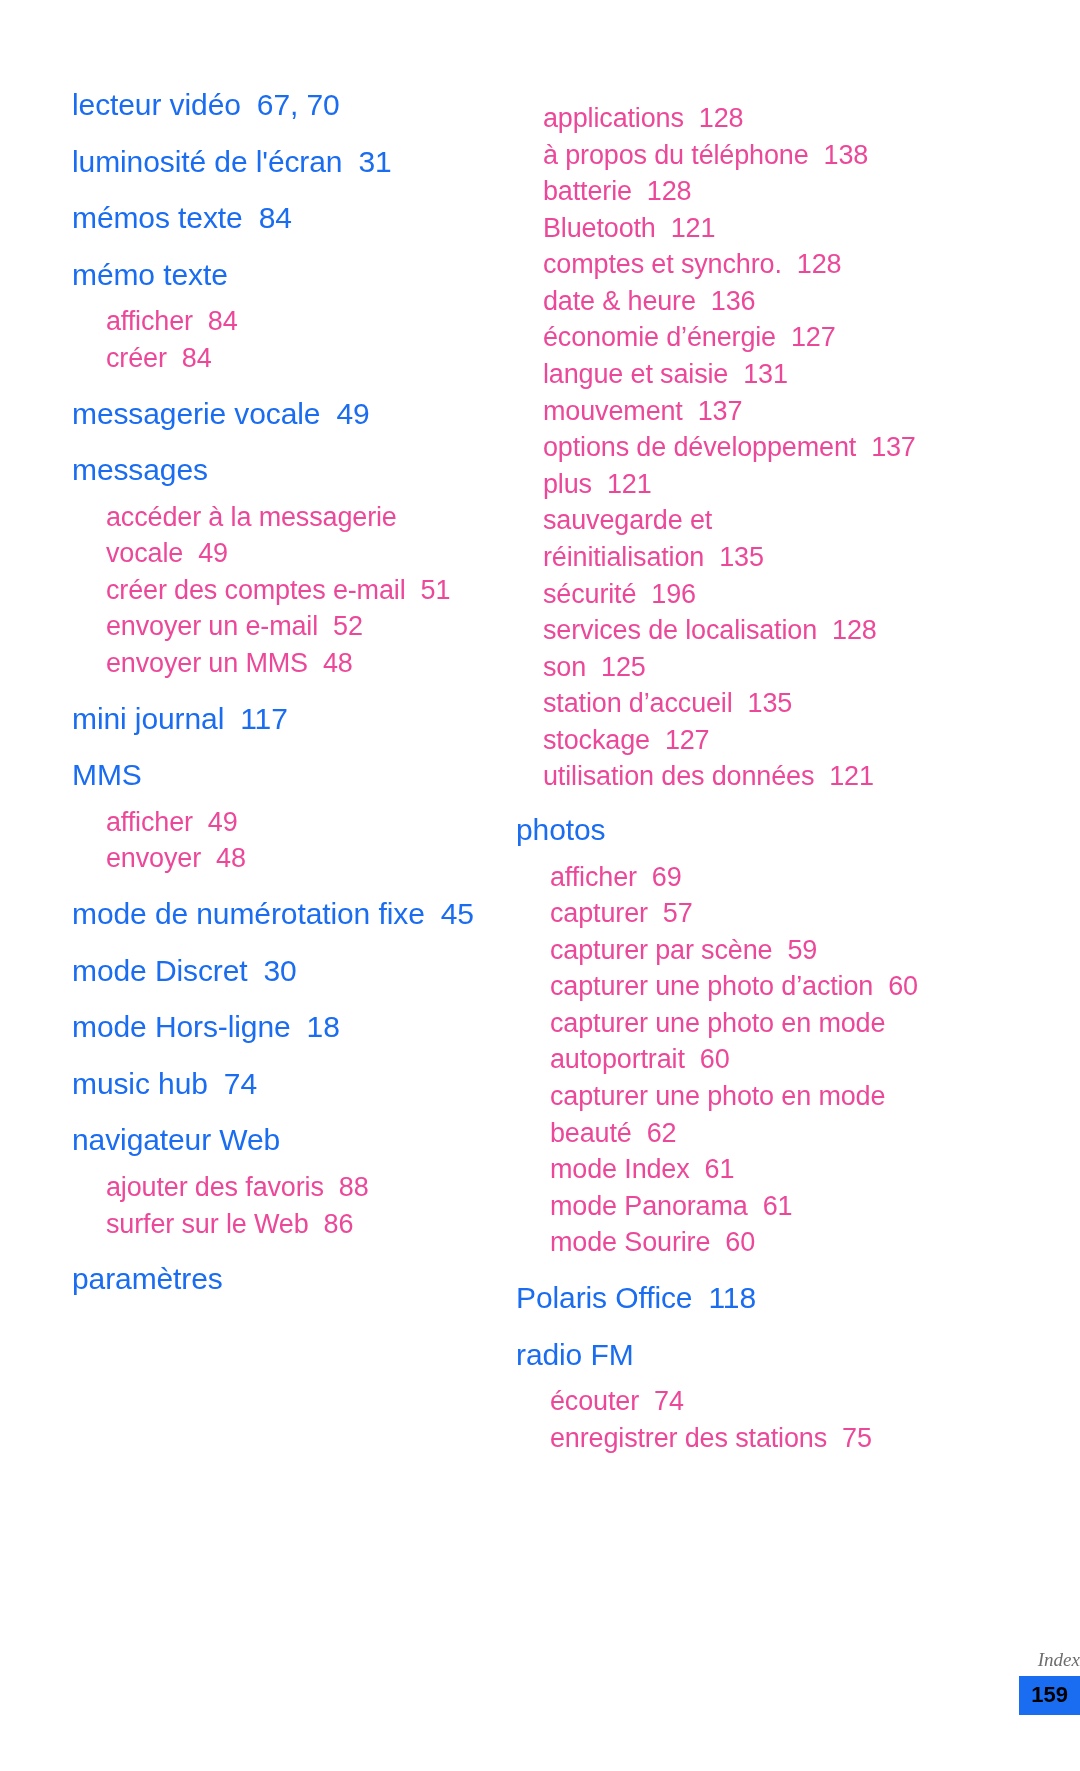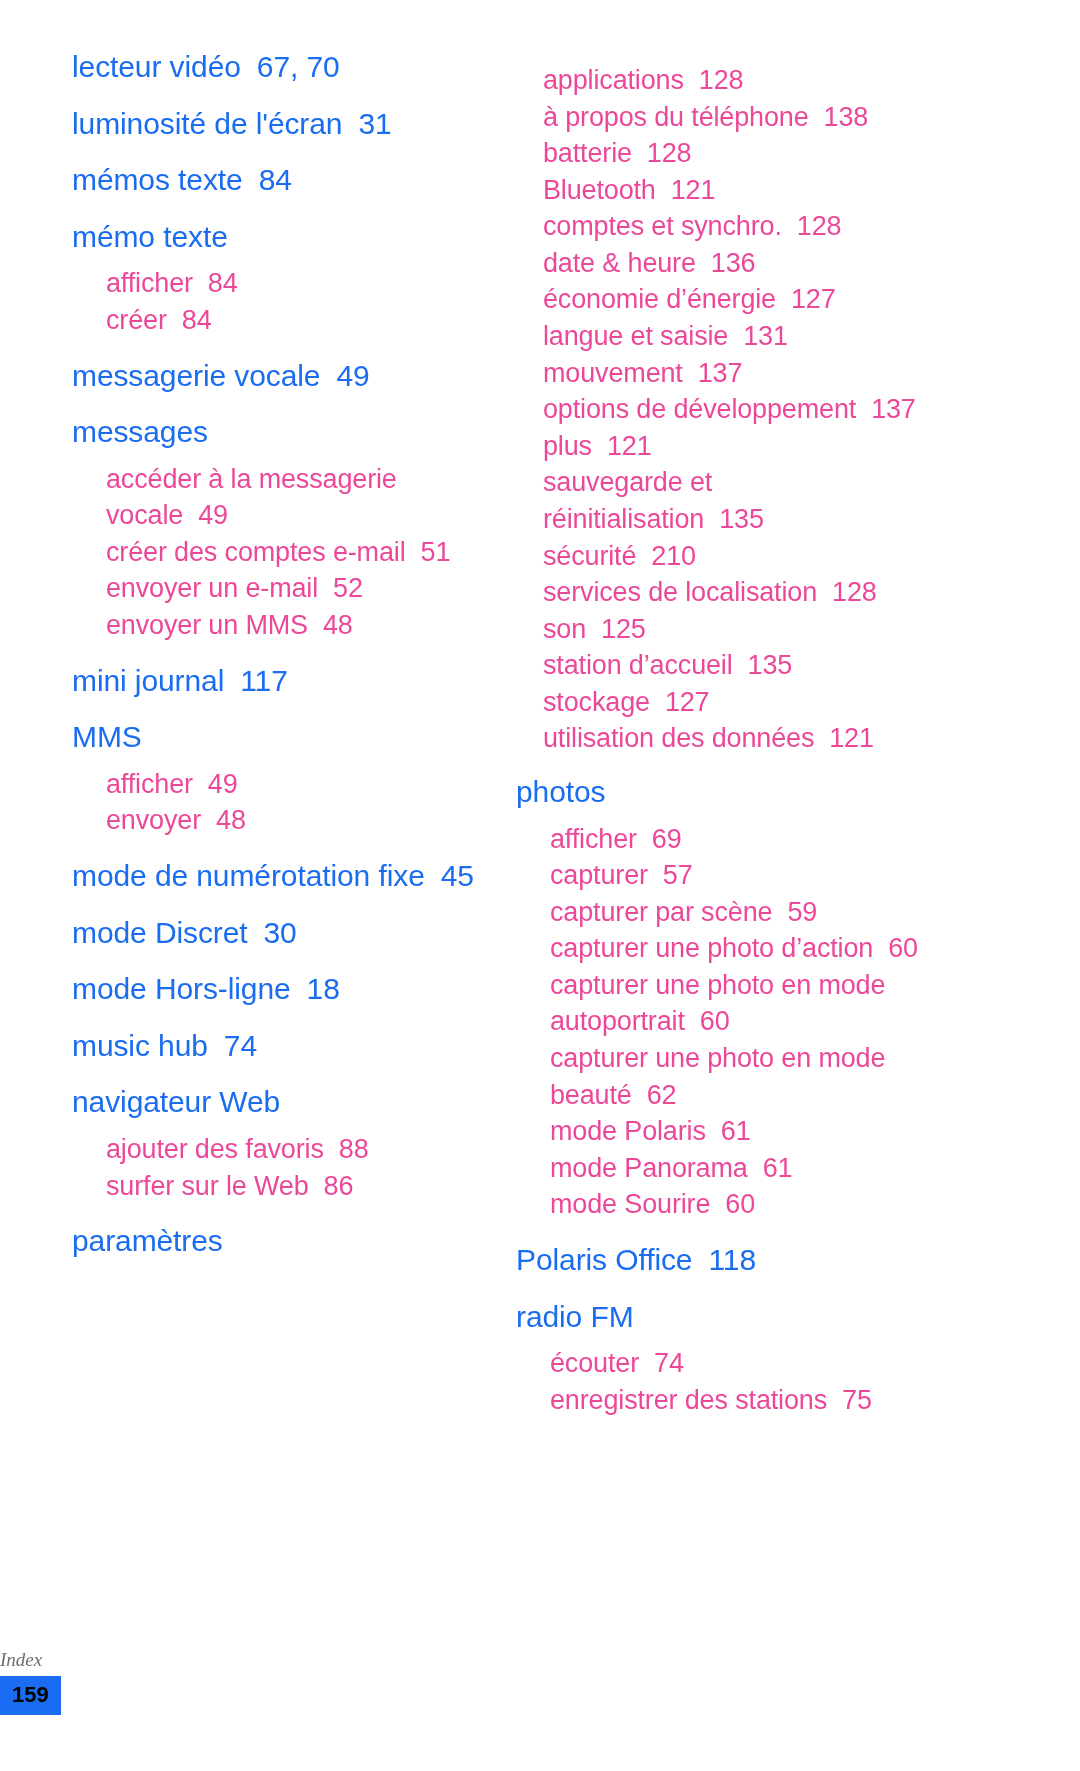--- a/index.html
+++ b/index.html
@@ -14,21 +14,21 @@
     color: #000000;
     position: relative;
     overflow: hidden;
   }
 
   .page {
     position: relative;
     width: 1080px;
     height: 1771px;
     box-sizing: border-box;
-    padding: 46px 66px 0 72px;
+    padding: 84px 66px 0 72px;
   }
 
   .columns {
     display: flex;
     align-items: flex-start;
     gap: 40px;
   }
 
   .column {
     width: 404px;
@@ -86,21 +86,21 @@
     padding: 0;
     list-style: none;
   }
 
   
   .footer {
     position: absolute;
     left: 0;
     right: 0;
     bottom: 56px;
-    text-align: left;
+    text-align: right;
   }
   .footer-label {
     font-family: "Liberation Serif", serif;
     font-style: italic;
     font-size: 19px;
     color: #6d6d6d;
     line-height: 1;
     margin-bottom: 7px;
   }
   .footer-badge {
@@ -190,37 +190,37 @@
           <li class="sub"><span>batterie</span><span class="pg">128</span></li>
           <li class="sub"><span>Bluetooth</span><span class="pg">121</span></li>
           <li class="sub"><span>comptes et synchro.</span><span class="pg">128</span></li>
           <li class="sub"><span>date &amp; heure</span><span class="pg">136</span></li>
           <li class="sub"><span>économie d’énergie</span><span class="pg">127</span></li>
           <li class="sub"><span>langue et saisie</span><span class="pg">131</span></li>
           <li class="sub"><span>mouvement</span><span class="pg">137</span></li>
           <li class="sub"><span>options de développement</span><span class="pg">137</span></li>
           <li class="sub"><span>plus</span><span class="pg">121</span></li>
           <li class="sub"><span>sauvegarde et réinitialisation</span><span class="pg">135</span></li>
-          <li class="sub"><span>sécurité</span><span class="pg">210</span></li>
+          <li class="sub"><span>sécurité</span><span class="pg">196</span></li>
           <li class="sub"><span>services de localisation</span><span class="pg">128</span></li>
           <li class="sub"><span>son</span><span class="pg">125</span></li>
           <li class="sub"><span>station d’accueil</span><span class="pg">135</span></li>
           <li class="sub"><span>stockage</span><span class="pg">127</span></li>
           <li class="sub"><span>utilisation des données</span><span class="pg">121</span></li>
         </ul>
         <div class="group">
           <div class="head"><span>photos</span></div>
           <ul class="subs">
             <li class="sub"><span>afficher</span><span class="pg">69</span></li>
             <li class="sub"><span>capturer</span><span class="pg">57</span></li>
             <li class="sub"><span>capturer par scène</span><span class="pg">59</span></li>
             <li class="sub"><span>capturer une photo d’action</span><span class="pg">60</span></li>
             <li class="sub"><span>capturer une photo en mode autoportrait</span><span class="pg">60</span></li>
             <li class="sub"><span>capturer une photo en mode beauté</span><span class="pg">62</span></li>
-            <li class="sub"><span>mode Polaris</span><span class="pg">61</span></li>
+            <li class="sub"><span>mode Index</span><span class="pg">61</span></li>
             <li class="sub"><span>mode Panorama</span><span class="pg">61</span></li>
             <li class="sub"><span>mode Sourire</span><span class="pg">60</span></li>
           </ul>
         </div>
         <div class="group tight">
           <div class="head"><span>Polaris Office</span><span class="pg">118</span></div>
         </div>
         <div class="group">
           <div class="head"><span>radio FM</span></div>
           <ul class="subs">

